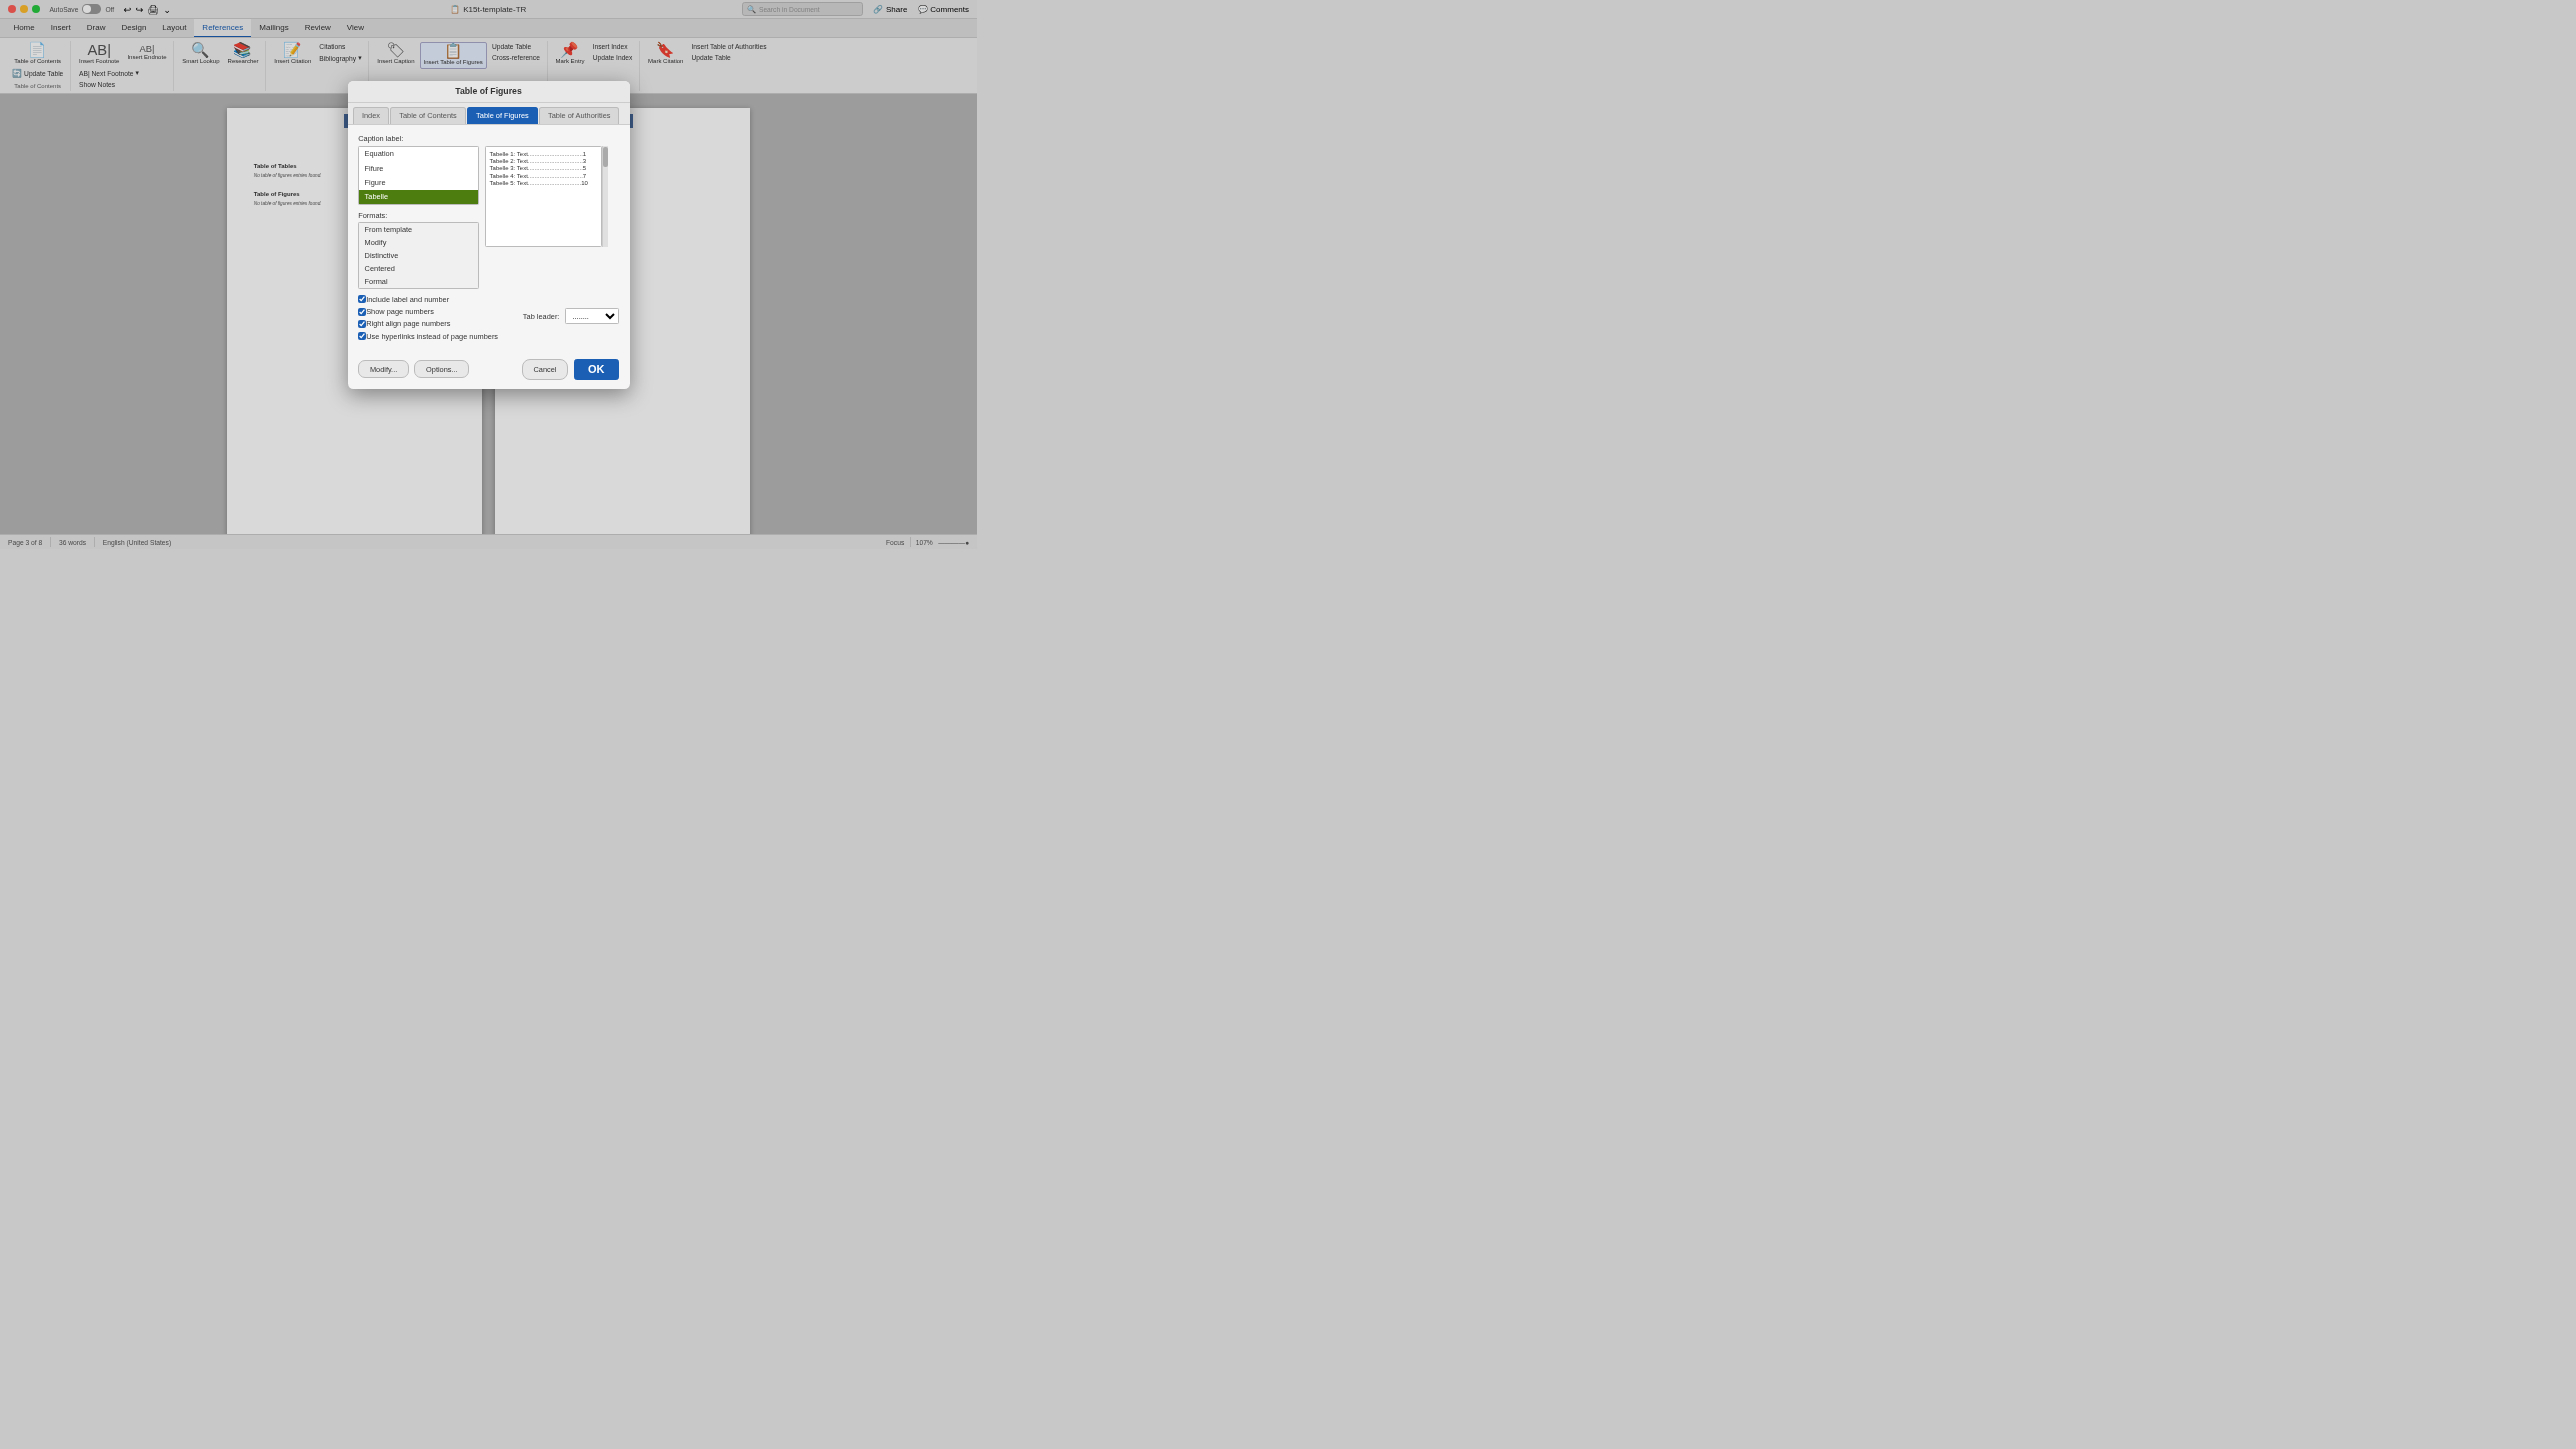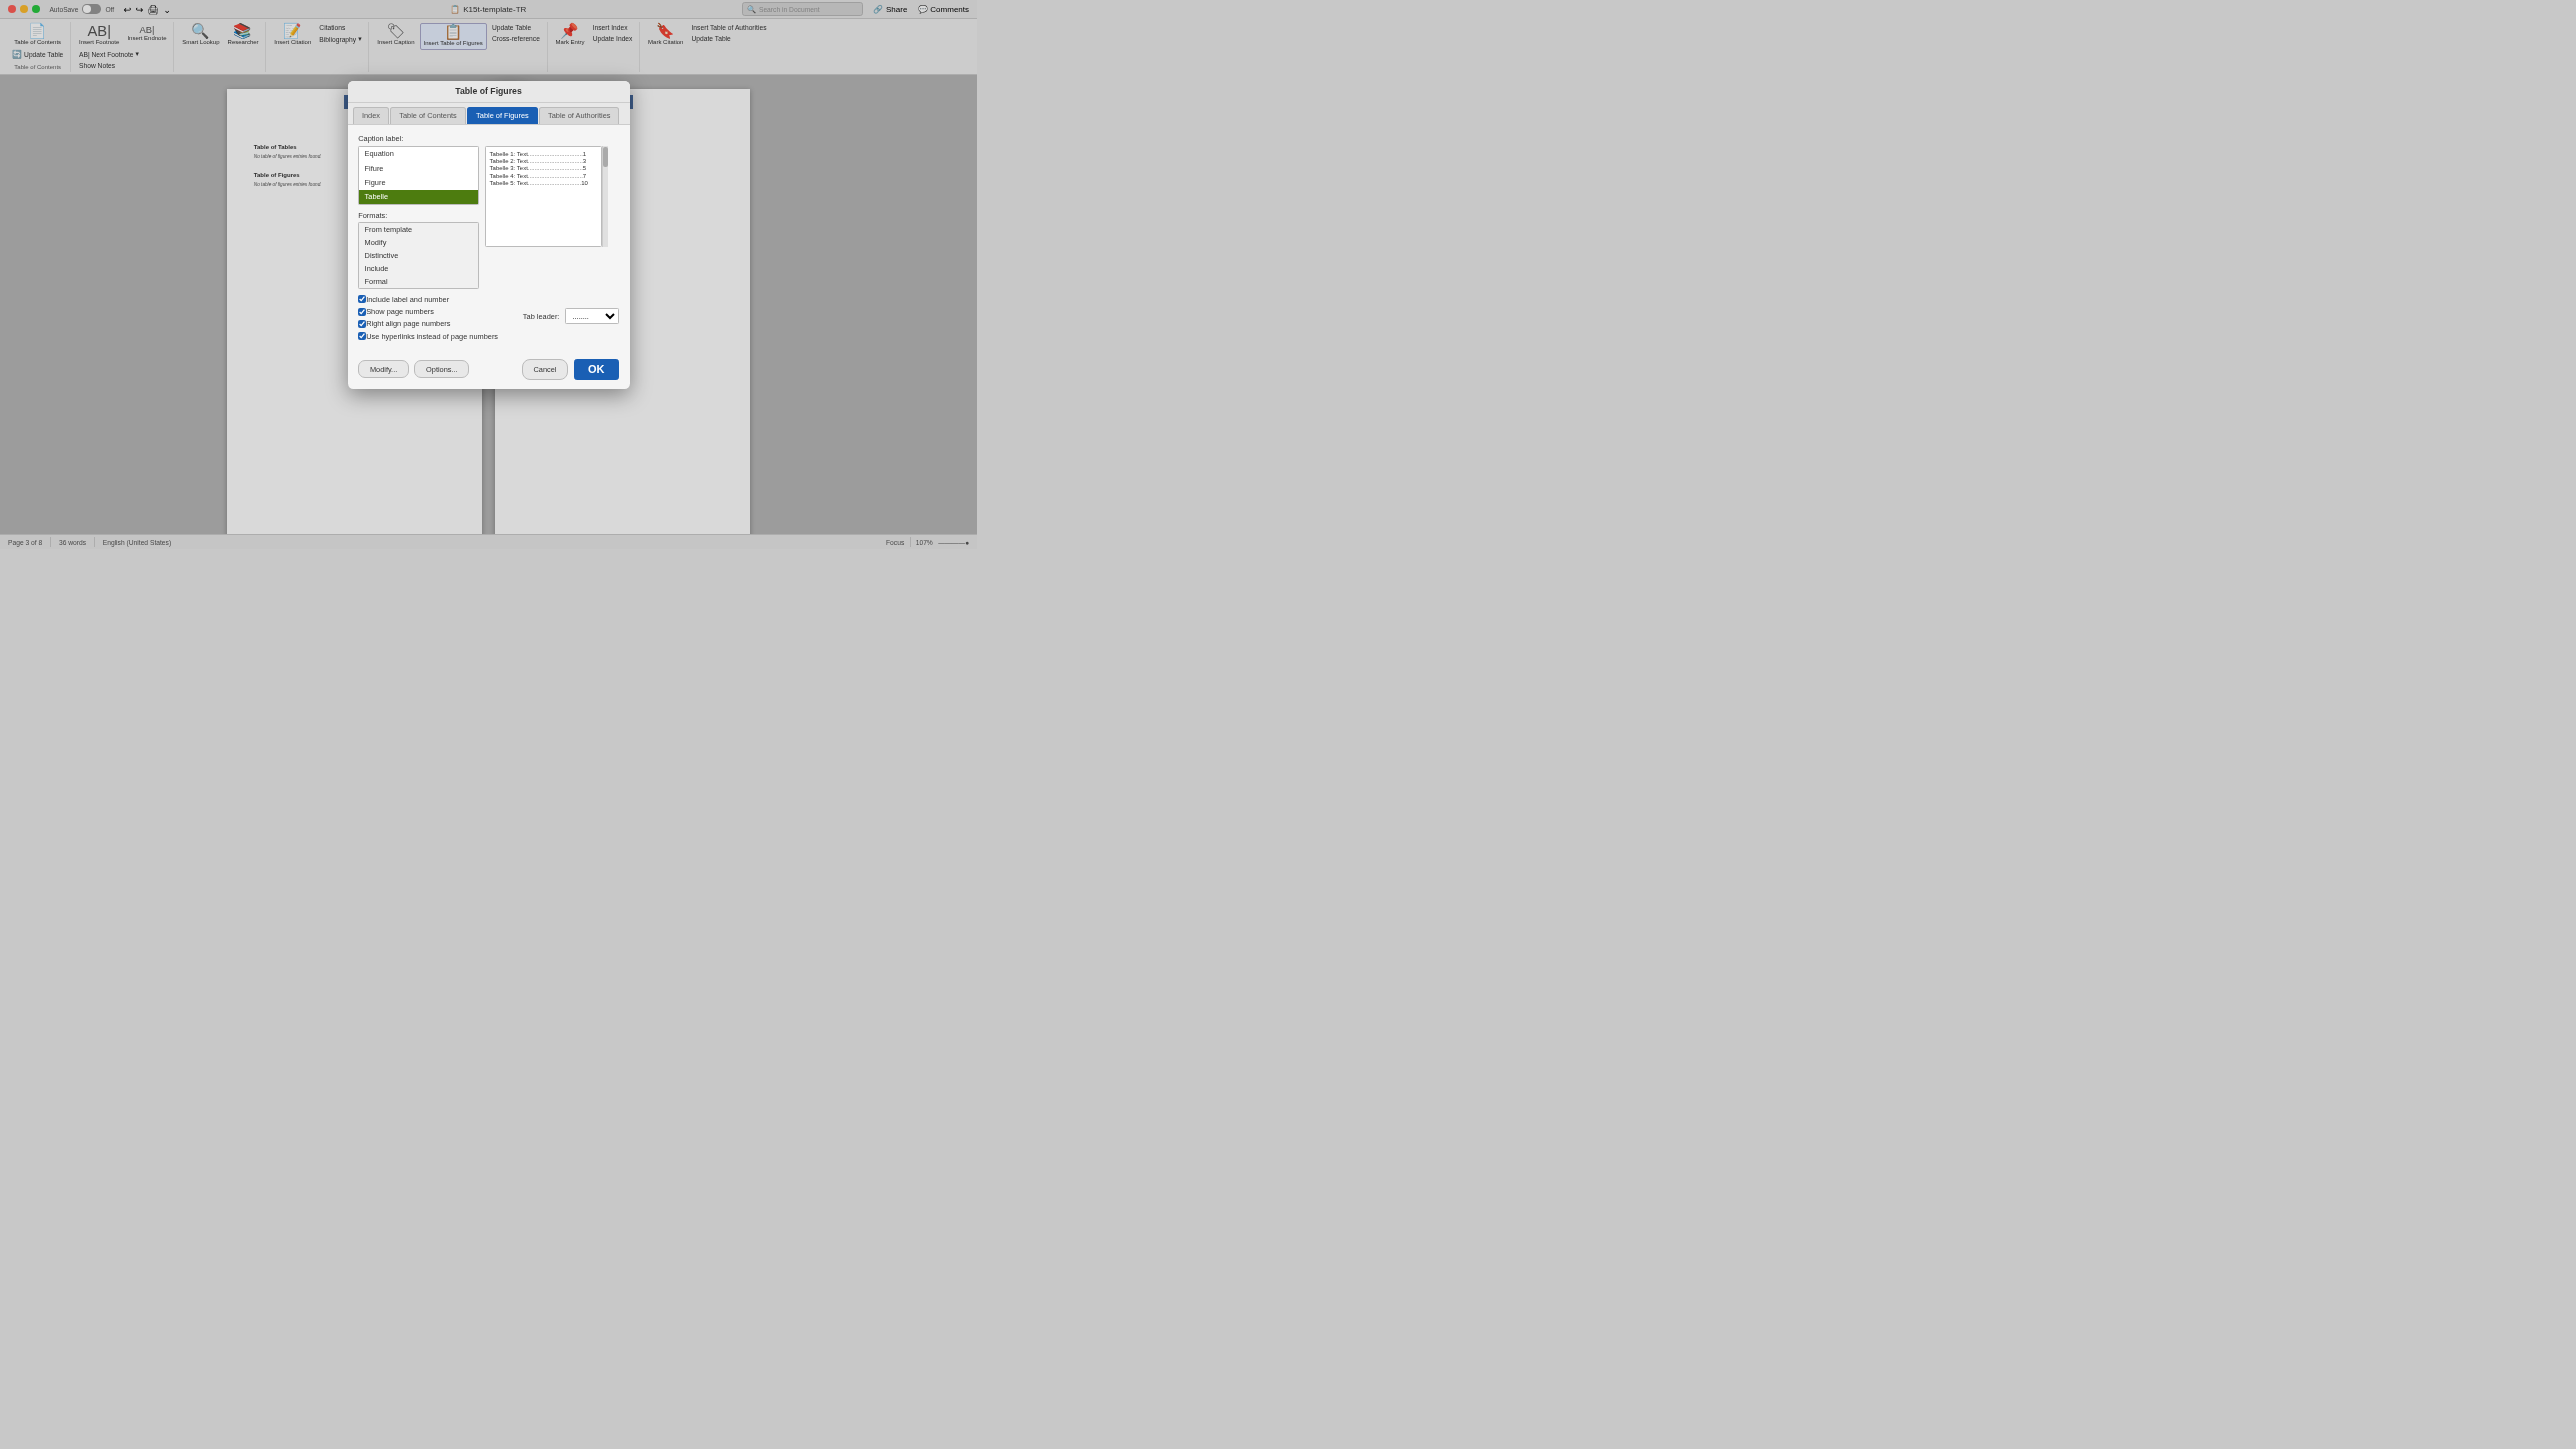--- a/index.html
+++ b/index.html
@@ -504,20 +504,31 @@
     <div class="search-box">
       <span>🔍</span>
       <span style="font-size:6.7px; color:#999;">Search in Document</span>
     </div>
     <span style="font-size:8px; cursor:pointer; margin-left:5.4px;">🔗 Share</span>
     <span style="font-size:8px; cursor:pointer; margin-left:5.4px;">💬 Comments</span>
   </div>
 </div>
 
 <div id="ribbon">
+  <div id="ribbon-tabs">
+    <div class="ribbon-tab">Home</div>
+    <div class="ribbon-tab">Insert</div>
+    <div class="ribbon-tab">Draw</div>
+    <div class="ribbon-tab">Design</div>
+    <div class="ribbon-tab">Layout</div>
+    <div class="ribbon-tab active">References</div>
+    <div class="ribbon-tab">Mailings</div>
+    <div class="ribbon-tab">Review</div>
+    <div class="ribbon-tab">View</div>
+  </div>
 
   <div id="ribbon-content">
 
     <div class="ribbon-group">
       <div class="ribbon-col">
         <div class="ribbon-btn">
           <span class="icon-large">📄</span>
           <span class="btn-label">Table of
 Contents</span>
         </div>
@@ -706,21 +717,21 @@
             <div class="caption-item">Fifure</div>
             <div class="caption-item">Figure</div>
             <div class="caption-item selected">Tabelle</div>
           </div>
 
           <div class="field-label" style="margin-top:5.4px;">Formats:</div>
           <div class="formats-list">
             <div class="format-item">From template</div>
             <div class="format-item">Modify</div>
             <div class="format-item">Distinctive</div>
-            <div class="format-item">Include</div>
+            <div class="format-item">Centered</div>
             <div class="format-item">Formal</div>
           </div>
         </div>
 
         <div class="col-right">
           <div style="display:flex;">
             <div class="preview-box">
               <div class="preview-item">Tabelle 1: Text.................................1</div>
               <div class="preview-item">Tabelle 2: Text.................................3</div>
               <div class="preview-item">Tabelle 3: Text.................................5</div>

